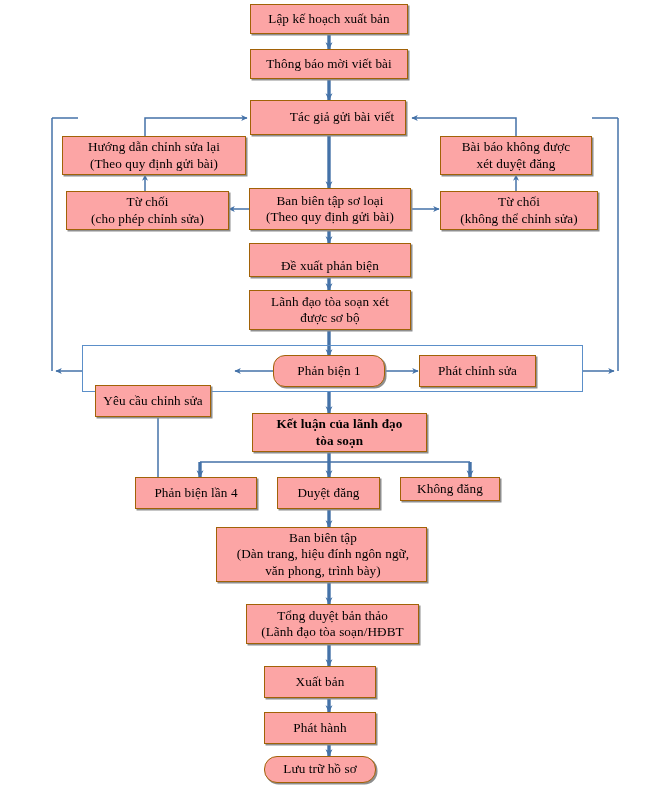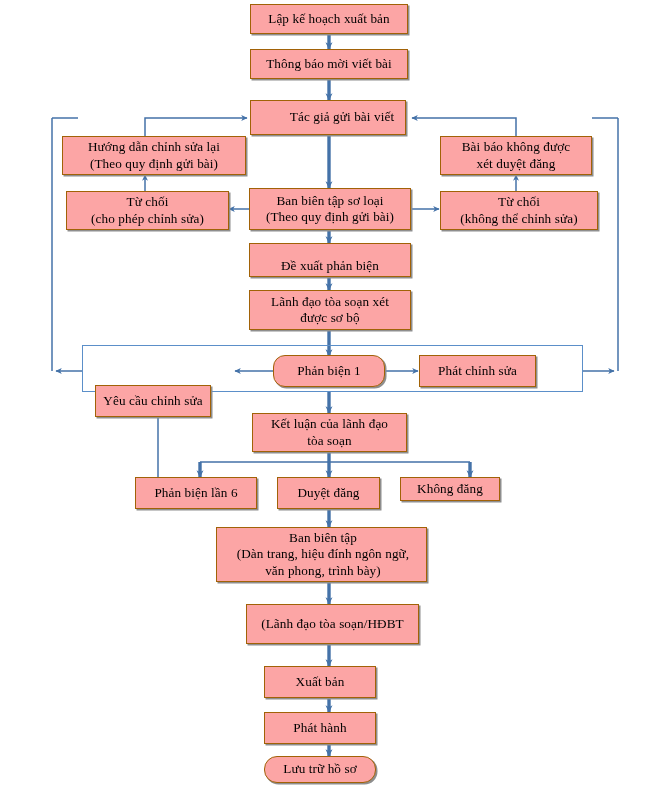--- a/index.html
+++ b/index.html
@@ -204,30 +204,30 @@
       <span class="ln">Phản biện 1</span>
     </span>
   </div>
 
   <div class="node" style="left:419px; top:355px; width:117px; height:32px;">
     <span class="lines">
       <span class="ln">Phát chỉnh sửa</span>
     </span>
   </div>
 
-  <div class="node" style="left:252px; top:413px; width:155px; height:39px;">
+  <div class="node" style="left:252px; top:413px; width:175px; height:39px;font-weight:bold;">
     <span class="lines">
       <span class="ln">Kết luận của lãnh đạo</span>
       <span class="ln">tòa soạn</span>
     </span>
   </div>
 
   <div class="node" style="left:135px; top:477px; width:122px; height:32px;">
     <span class="lines">
-      <span class="ln">Phản biện lần 6</span>
+      <span class="ln">Phản biện lần 4</span>
     </span>
   </div>
 
   <div class="node" style="left:277px; top:477px; width:103px; height:32px;">
     <span class="lines">
       <span class="ln">Duyệt đăng</span>
     </span>
   </div>
 
   <div class="node" style="left:400px; top:477px; width:100px; height:24px;">
@@ -239,20 +239,21 @@
   <div class="node" style="left:216px; top:527px; width:211px; height:55px;padding-left:7px;">
     <span class="lines">
       <span class="ln">Ban biên tập</span>
       <span class="ln">(Dàn trang, hiệu đính ngôn ngữ,</span>
       <span class="ln">văn phong, trình bày)</span>
     </span>
   </div>
 
   <div class="node" style="left:246px; top:604px; width:173px; height:40px;">
     <span class="lines">
+      <span class="ln">Tổng duyệt bản thảo</span>
       <span class="ln">(Lãnh đạo tòa soạn/HĐBT</span>
     </span>
   </div>
 
   <div class="node" style="left:264px; top:666px; width:112px; height:32px;">
     <span class="lines">
       <span class="ln">Xuất bản</span>
     </span>
   </div>
 

